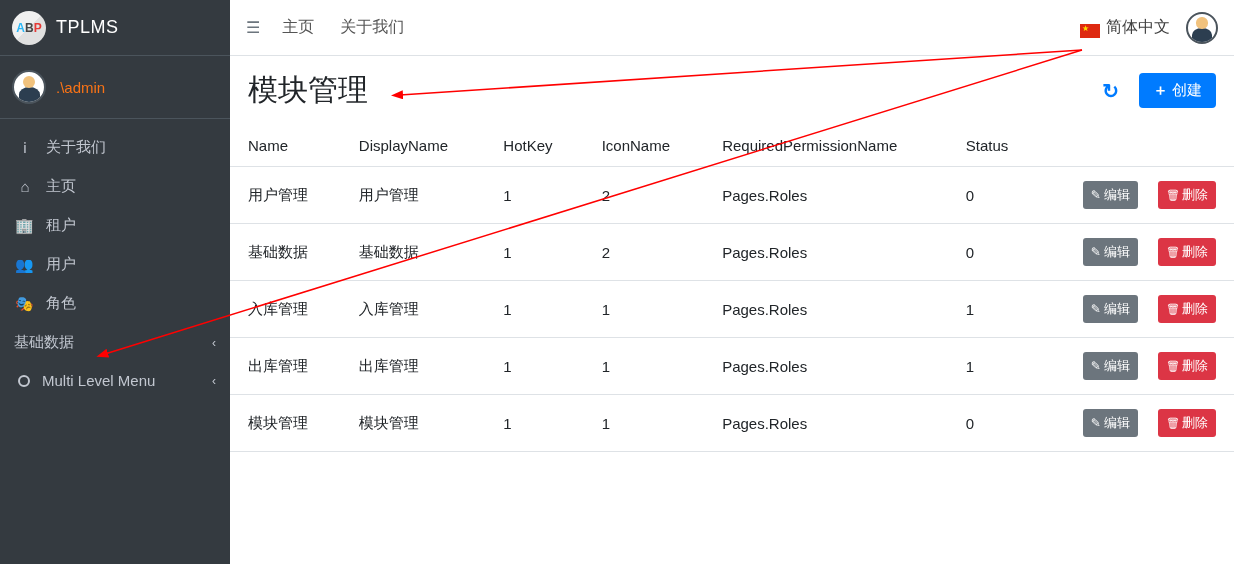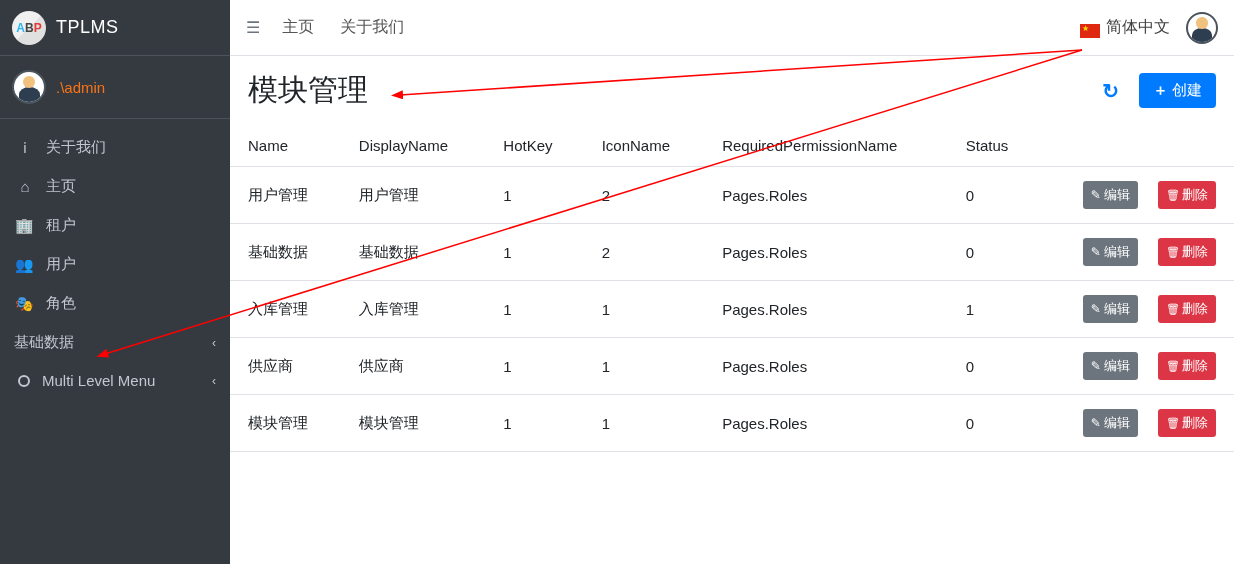--- a/index.html
+++ b/index.html
@@ -173,26 +173,26 @@
         <tr>
           <td>入库管理</td>
           <td>入库管理</td>
           <td>1</td>
           <td>1</td>
           <td>Pages.Roles</td>
           <td>1</td>
           <td class="actions"><button class="btn-e">编辑</button><button class="btn-d">删除</button></td>
         </tr>
         <tr>
-          <td>供应商</td>
-          <td>供应商</td>
-          <td>1</td>
-          <td>1</td>
-          <td>Pages.Roles</td>
-          <td>0</td>
+          <td>出库管理</td>
+          <td>出库管理</td>
+          <td>1</td>
+          <td>1</td>
+          <td>Pages.Roles</td>
+          <td>1</td>
           <td class="actions"><button class="btn-e">编辑</button><button class="btn-d">删除</button></td>
         </tr>
         <tr>
           <td>模块管理</td>
           <td>模块管理</td>
           <td>1</td>
           <td>1</td>
           <td>Pages.Roles</td>
           <td>0</td>
           <td class="actions"><button class="btn-e">编辑</button><button class="btn-d">删除</button></td>

